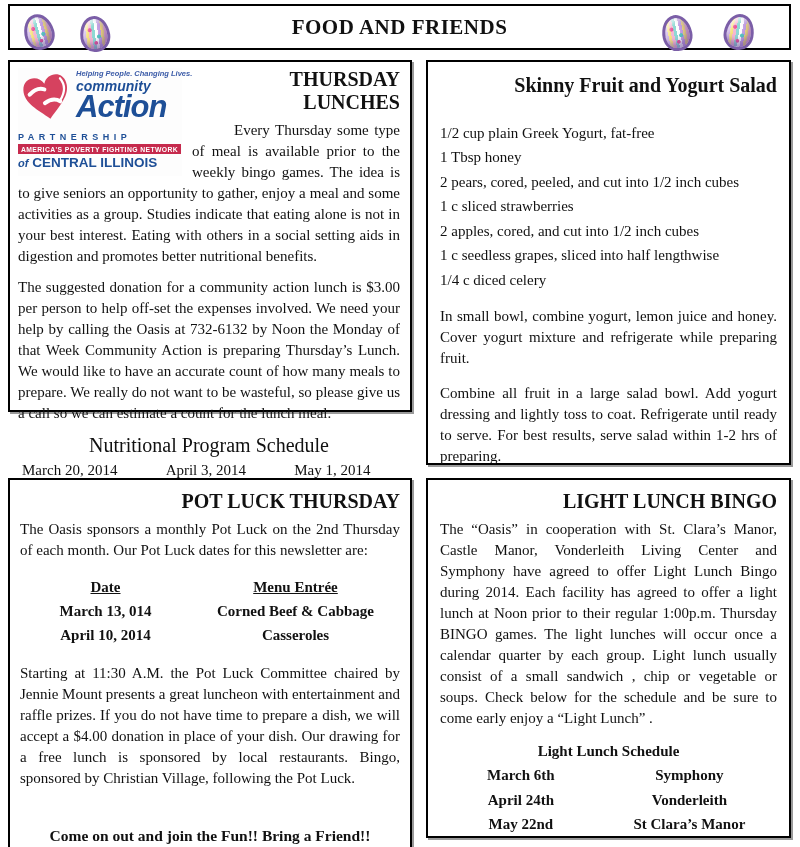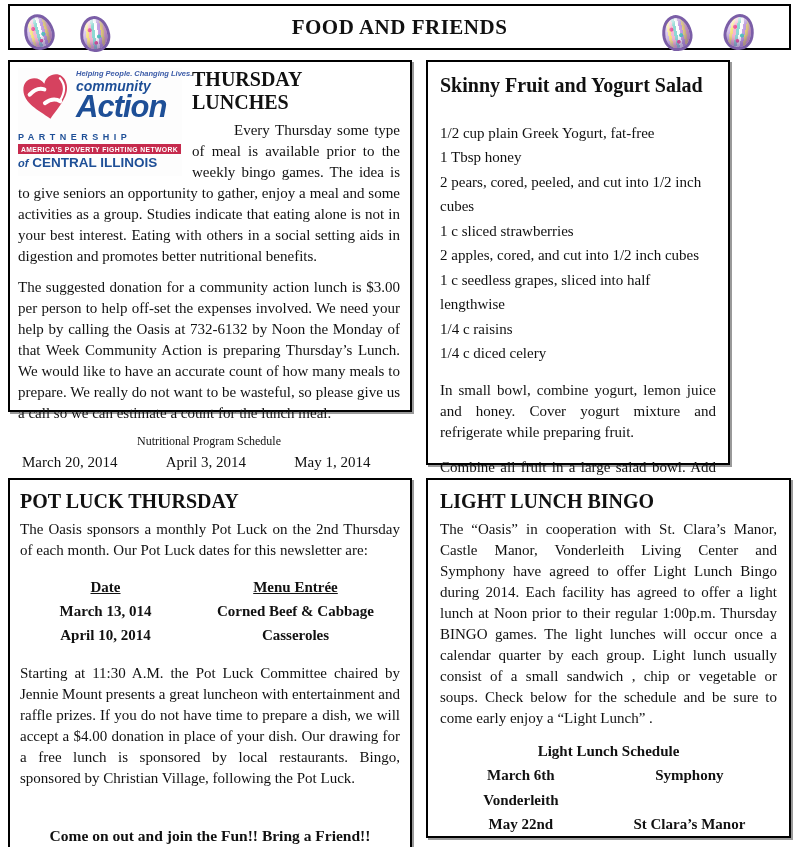--- a/index.html
+++ b/index.html
@@ -20,45 +20,45 @@
            radial-gradient(circle at 50% 80%, #e9559b 0 1.4px, transparent 2.2px),
            repeating-linear-gradient(90deg, #c9a6e8 0 3px, #f7e27a 3px 6px, #f5b8d2 6px 9px, #8fd9d4 9px 12px, #ffffff 12px 15px);
          box-shadow: inset -3px -5px 6px rgba(90,60,140,.55), inset 2px 3px 4px rgba(255,255,255,.7); }
   .egg1 { left:14px; top:8px;  transform:rotate(-16deg); }
   .egg2 { left:70px; top:10px; transform:rotate(-8deg); }
   .egg3 { left:652px; top:9px; transform:rotate(-12deg); }
   .egg4 { left:714px; top:8px; transform:rotate(10deg); }
 
   
   .box-tl { left:8px;   top:60px;  width:404px; height:352px; padding:4px 10px 6px 8px; }
-  .box-tr { left:426px; top:60px;  width:304px; height:405px; padding:10px 12px; }
+  .box-tr { left:426px; top:60px;  width:365px; height:405px; padding:10px 12px; }
   .box-bl { left:8px;   top:478px; width:404px; height:456px; padding:8px 10px; }
   .box-br { left:426px; top:478px; width:365px; height:360px; padding:8px 12px; }
 
-  h2.box-title { font-size:20px; font-weight:bold; text-align:left; margin:2px 0 6px 0; }
+  h2.box-title { font-size:20px; font-weight:bold; text-align:right; margin:2px 0 6px 0; }
   .recipe-title { font-size:17px; }
 
   p.body { font-size:15px; line-height:1.4; text-align:justify; margin-bottom:10px; }
   .indent { text-indent:42px; }
 
   
   .logo { float:left; width:164px; height:108px; margin:2px 10px 4px 0; font-family:"Liberation Sans", sans-serif; background:#fdfdfd; }
   .logo-top { display:flex; }
   .logo-heart { width:58px; height:62px; flex:0 0 58px; }
   .logo-right { flex:1; padding-top:1px; }
   .logo-tagline { font-size:7.5px; font-style:italic; font-weight:bold; color:#3c5ca8; white-space:nowrap; }
   .logo-community { font-size:14px; font-weight:bold; font-style:italic; color:#1e4f97; line-height:1; margin-top:1px; }
   .logo-action { font-size:31px; font-weight:bold; font-style:italic; color:#1e4f97; line-height:.9; letter-spacing:-1px; }
   .logo-partnership { font-size:9px; font-weight:bold; color:#1e4f97; letter-spacing:4.5px; margin-top:2px; white-space:nowrap; }
   .logo-band { background:#c62a4d; color:#fff; font-size:6.8px; font-weight:bold; letter-spacing:.4px; padding:1.5px 3px; margin-top:2px; width:fit-content; white-space:nowrap; }
   .logo-central { font-size:13.5px; font-weight:bold; color:#1e4f97; margin-top:1px; white-space:nowrap; }
   .logo-of { font-style:italic; font-size:11px; }
 
   
-  .sched-title { font-size:12px; text-align:center; }
+  .sched-title { font-size:20px; text-align:center; }
   .sched-grid { display:grid; grid-template-columns:38% 34% 28%; font-size:15px; line-height:1.5; margin-top:2px; padding-left:4px; }
 
   
   .ingredients { list-style:none; font-size:15px; line-height:1.633; margin-top:24px; }
   .box-tr p.body { margin-top:14px; margin-bottom:0; }
 
   
   .pl-table { display:grid; grid-template-columns:45% 55%; font-size:15px; font-weight:bold; line-height:1.6; text-align:center; margin-top:14px; }
   .pl-header { text-decoration:underline; }
   .cta { font-size:15.5px; font-weight:bold; text-align:center; margin-top:38px; }
@@ -125,21 +125,20 @@
 
   <div class="box box-tr">
     <h2 class="box-title recipe-title">Skinny Fruit and Yogurt Salad</h2>
     <ul class="ingredients">
       <li>1/2 cup plain Greek Yogurt, fat-free</li>
       <li>1 Tbsp honey</li>
       <li>2 pears, cored, peeled, and cut into 1/2 inch cubes</li>
       <li>1 c sliced strawberries</li>
       <li>2 apples, cored, and cut into 1/2 inch cubes</li>
       <li>1 c seedless grapes, sliced into half lengthwise</li>
-      <li>1/4 c raisins</li>
       <li>1/4 c diced celery</li>
     </ul>
     <p class="body">In small bowl, combine yogurt, lemon juice and honey. Cover yogurt mixture and refrigerate while preparing fruit.</p>
     <p class="body">Combine all fruit in a large salad bowl.  Add yogurt dressing and lightly toss to coat.  Refrigerate until ready to serve. For best results, serve salad within 1-2 hrs of preparing.</p>
   </div>
 
   <div class="box box-bl">
     <h2 class="box-title">POT LUCK THURSDAY</h2>
     <p class="body pl-intro">The Oasis sponsors a monthly Pot Luck on the 2nd Thursday of each month.  Our Pot Luck dates for this newsletter are:</p>
     <div class="pl-table">
@@ -157,20 +156,21 @@
   <div class="box box-br">
     <h2 class="box-title">LIGHT LUNCH BINGO</h2>
     <p class="body">The “Oasis” in cooperation with St. Clara’s Manor,  Castle Manor, Vonderleith Living Center and Symphony have agreed to offer Light Lunch Bingo during 2014.  Each facility has agreed to offer a light lunch at Noon prior to their regular 1:00p.m. Thursday  BINGO games.  The light lunches will occur once a calendar quarter by each group.  Light lunch usually consist of a small  sandwich , chip or vegetable or soups.  Check below for the schedule and be sure to come early enjoy a “Light Lunch” .</p>
     <div class="ll-sched">
       <div class="ll-sched-title">Light Lunch Schedule</div>
       <div class="ll-row">
         <span>March 6th</span>
         <span>Symphony</span>
       </div>
       <div class="ll-row">
+        <span>April 24th</span>
         <span>Vonderleith</span>
       </div>
       <div class="ll-row">
         <span>May 22nd</span>
         <span>St Clara’s Manor</span>
       </div>
     </div>
   </div>
 
 </div>

